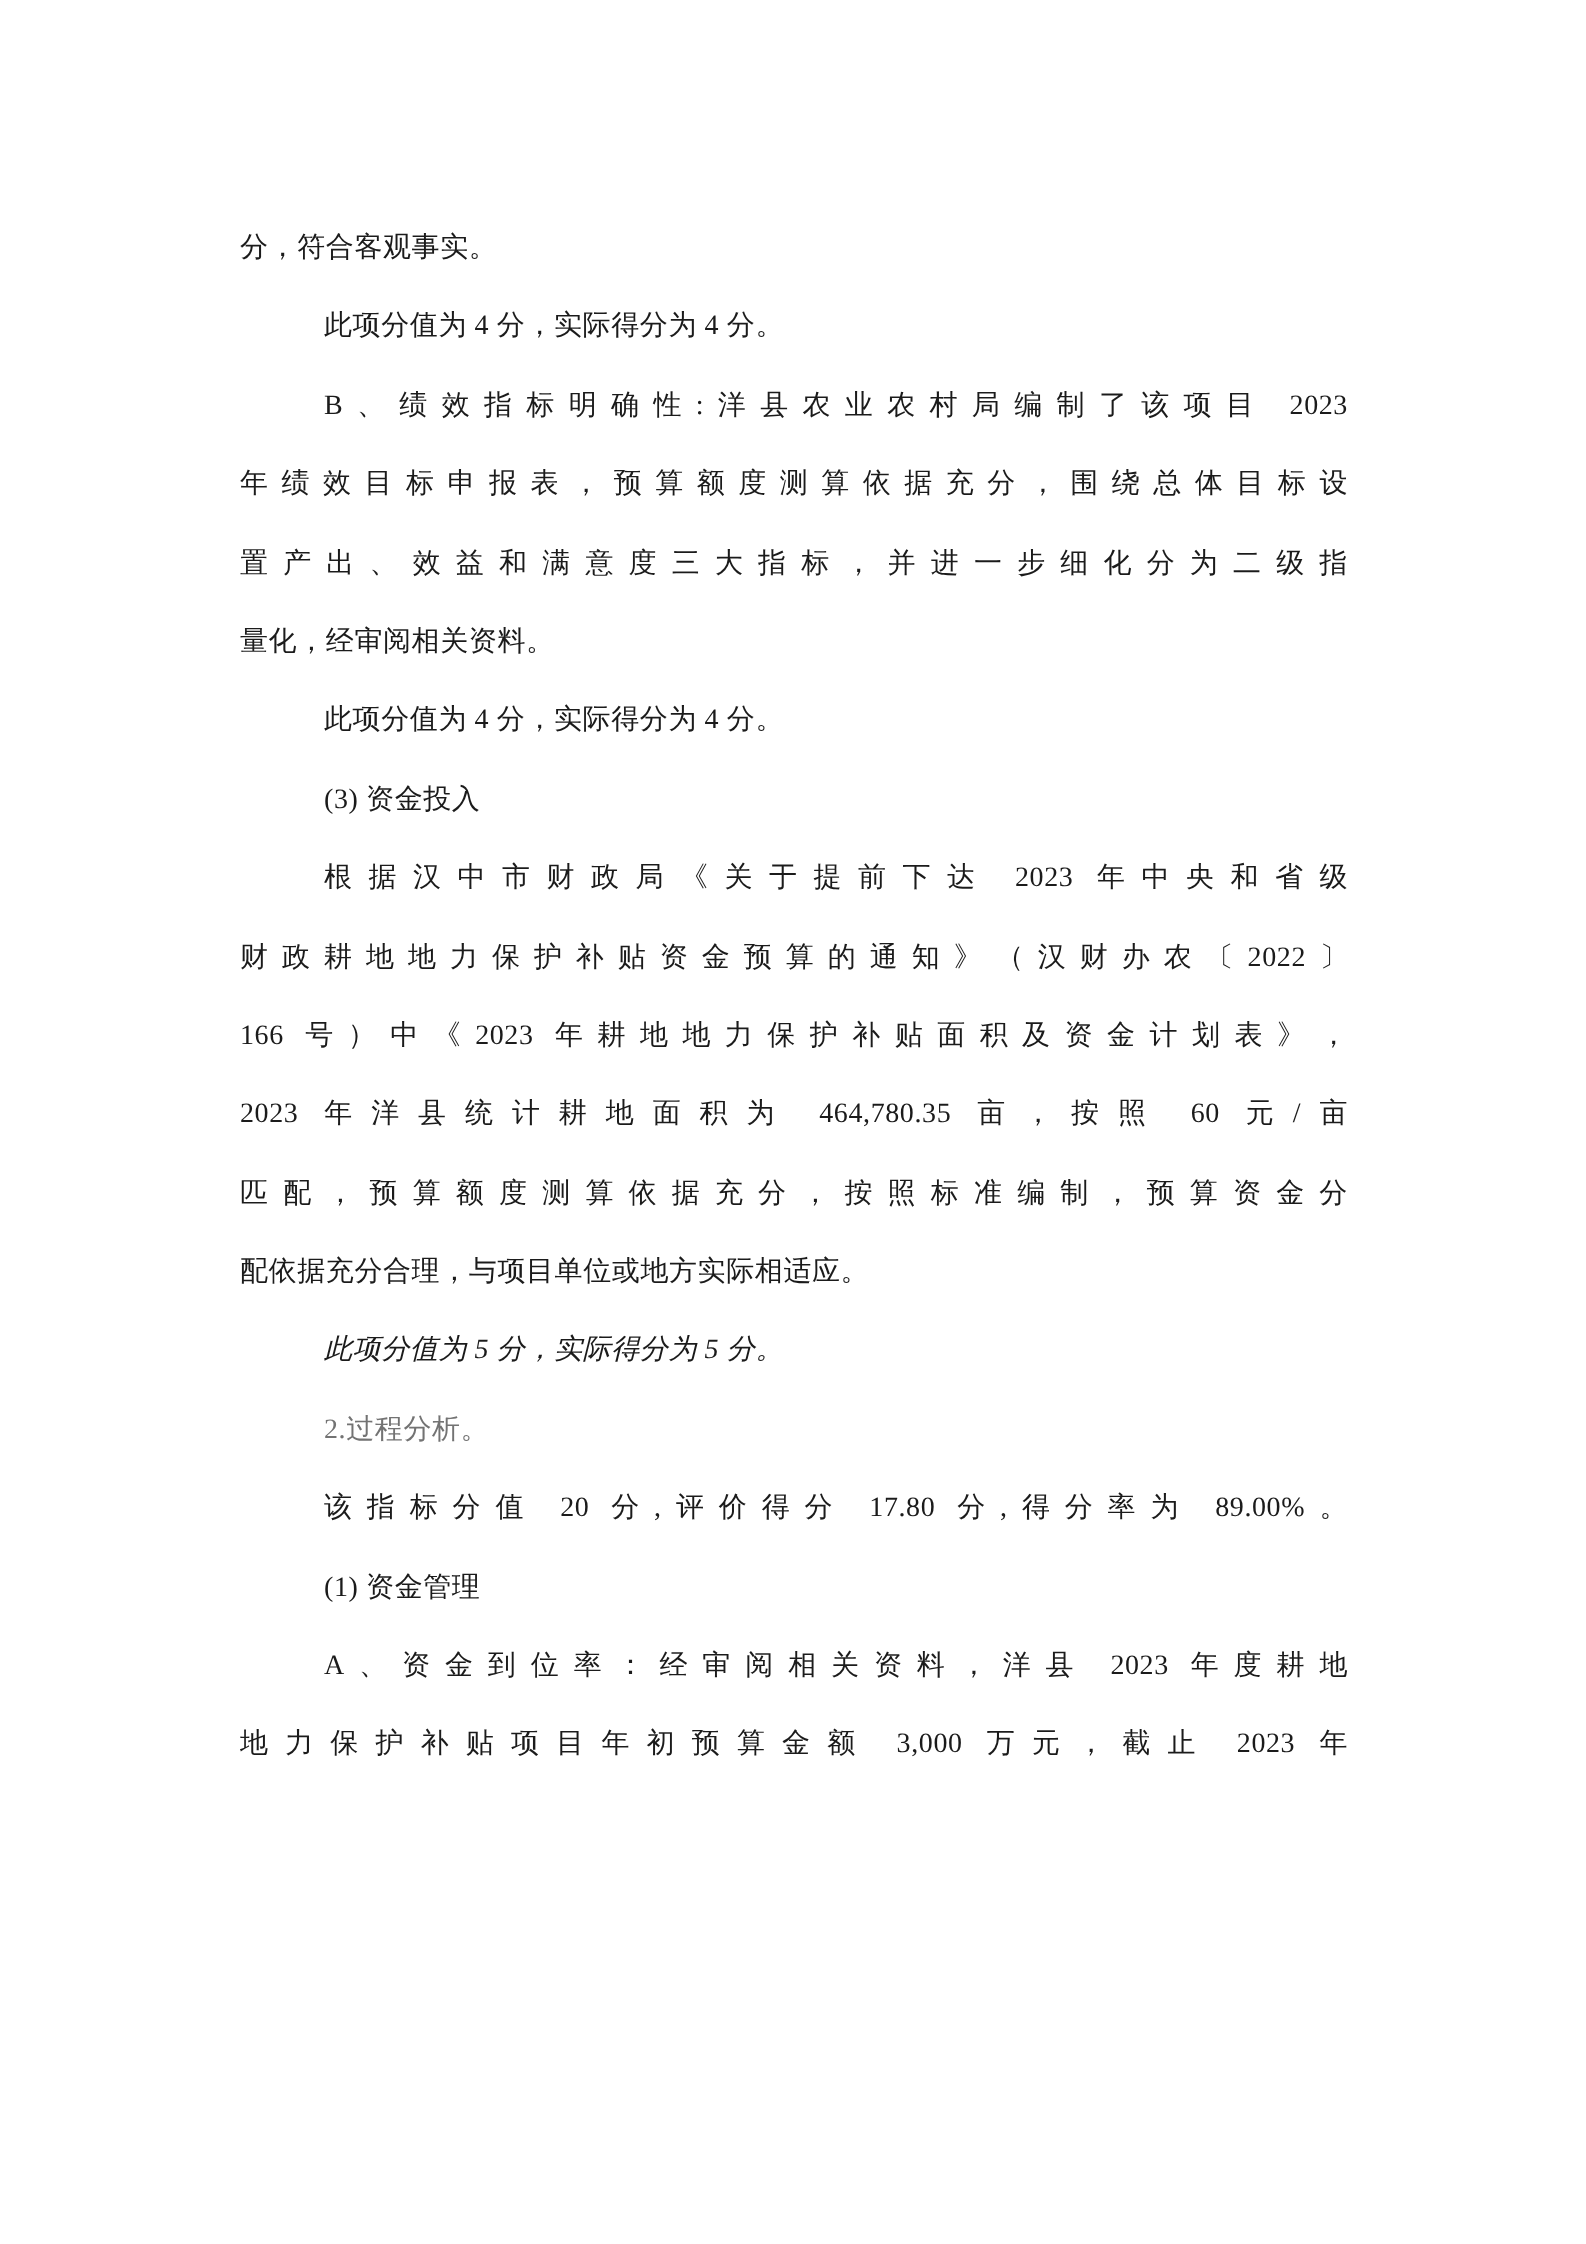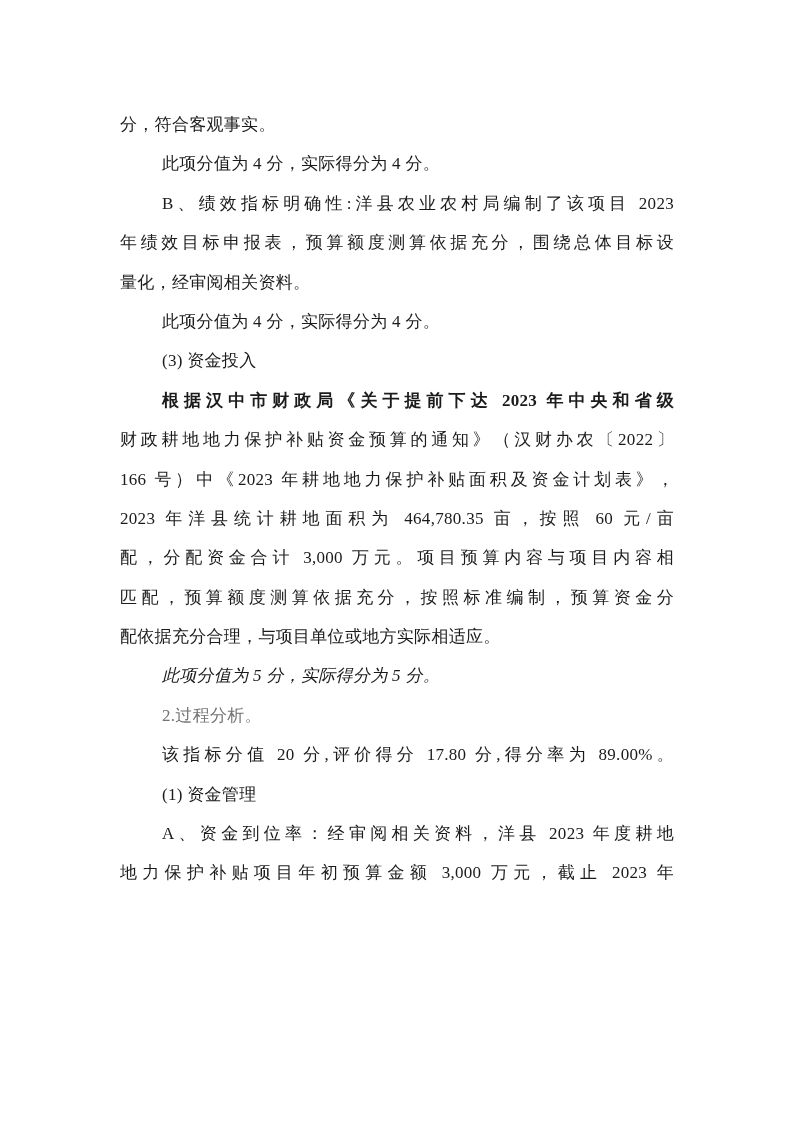--- a/index.html
+++ b/index.html
@@ -23,21 +23,21 @@
   }
   .textblock {
     position: absolute;
     left: 120px;
     top: 105px;
     width: 554px;
   }
   .line {
     height: 39.4px;
     line-height: 39.4px;
-    font-size: 17px;
+    font-size: 14px;
     color: #1b1b1b;
     overflow: hidden;
     letter-spacing: 0.3px;
   }
   .line.indent {
     padding-left: 42px;
   }
   .line.justify {
     text-align: justify;
     text-align-last: justify;
@@ -50,38 +50,38 @@
   <div class="textblock">
 
       <div class="line" style="color: rgb(27, 27, 27);">分，符合客观事实。</div>
 
       <div class="line indent" style="color: rgb(27, 27, 27);">此项分值为 4 分，实际得分为 4 分。</div>
 
       <div class="line indent justify" style="color: rgb(27, 27, 27);">B、绩效指标明确性:洋县农业农村局编制了该项目 2023</div>
 
       <div class="line justify" style="color: rgb(27, 27, 27);">年绩效目标申报表，预算额度测算依据充分，围绕总体目标设</div>
 
+      <div class="line justify" style="color: rgb(27, 27, 27);">置产出、效益和满意度三大指标，并进一步细化分为二级指</div>
 
 
       <div class="line" style="color: rgb(27, 27, 27);">量化，经审阅相关资料。</div>
 
       <div class="line indent" style="color: rgb(27, 27, 27);">此项分值为 4 分，实际得分为 4 分。</div>
 
       <div class="line indent" style="color: rgb(27, 27, 27);">(3) 资金投入</div>
 
-      <div class="line indent justify" style="color: rgb(27, 27, 27); font-weight: bold;">根据汉中市财政局《关于提前下达 2023 年中央和省级</div>
+      <div class="line indent justify" style="color: rgb(27, 27, 27);">根据汉中市财政局《关于提前下达 2023 年中央和省级</div>
 
       <div class="line justify" style="color: rgb(27, 27, 27);">财政耕地地力保护补贴资金预算的通知》（汉财办农〔2022〕</div>
 
       <div class="line justify" style="color: rgb(27, 27, 27);">166 号）中《2023 年耕地地力保护补贴面积及资金计划表》，</div>
 
       <div class="line justify" style="color: rgb(27, 27, 27);">2023 年洋县统计耕地面积为 464,780.35 亩，按照 60 元/亩</div>
 
 
-      <div class="line justify" style="color: rgb(27, 27, 27);">配，分配资金合计 3,000 万元。项目预算内容与项目内容相</div>
 
       <div class="line justify" style="color: rgb(27, 27, 27);">匹配，预算额度测算依据充分，按照标准编制，预算资金分</div>
 
       <div class="line" style="color: rgb(27, 27, 27);">配依据充分合理，与项目单位或地方实际相适应。</div>
 
       <div class="line indent" style="color: rgb(27, 27, 27); font-style: italic;">此项分值为 5 分，实际得分为 5 分。</div>
 
       <div class="line indent" style="color: #737373;">2.过程分析。</div>
 
       <div class="line indent justify" style="color: rgb(27, 27, 27);">该指标分值 20 分,评价得分 17.80 分,得分率为 89.00%。</div>

